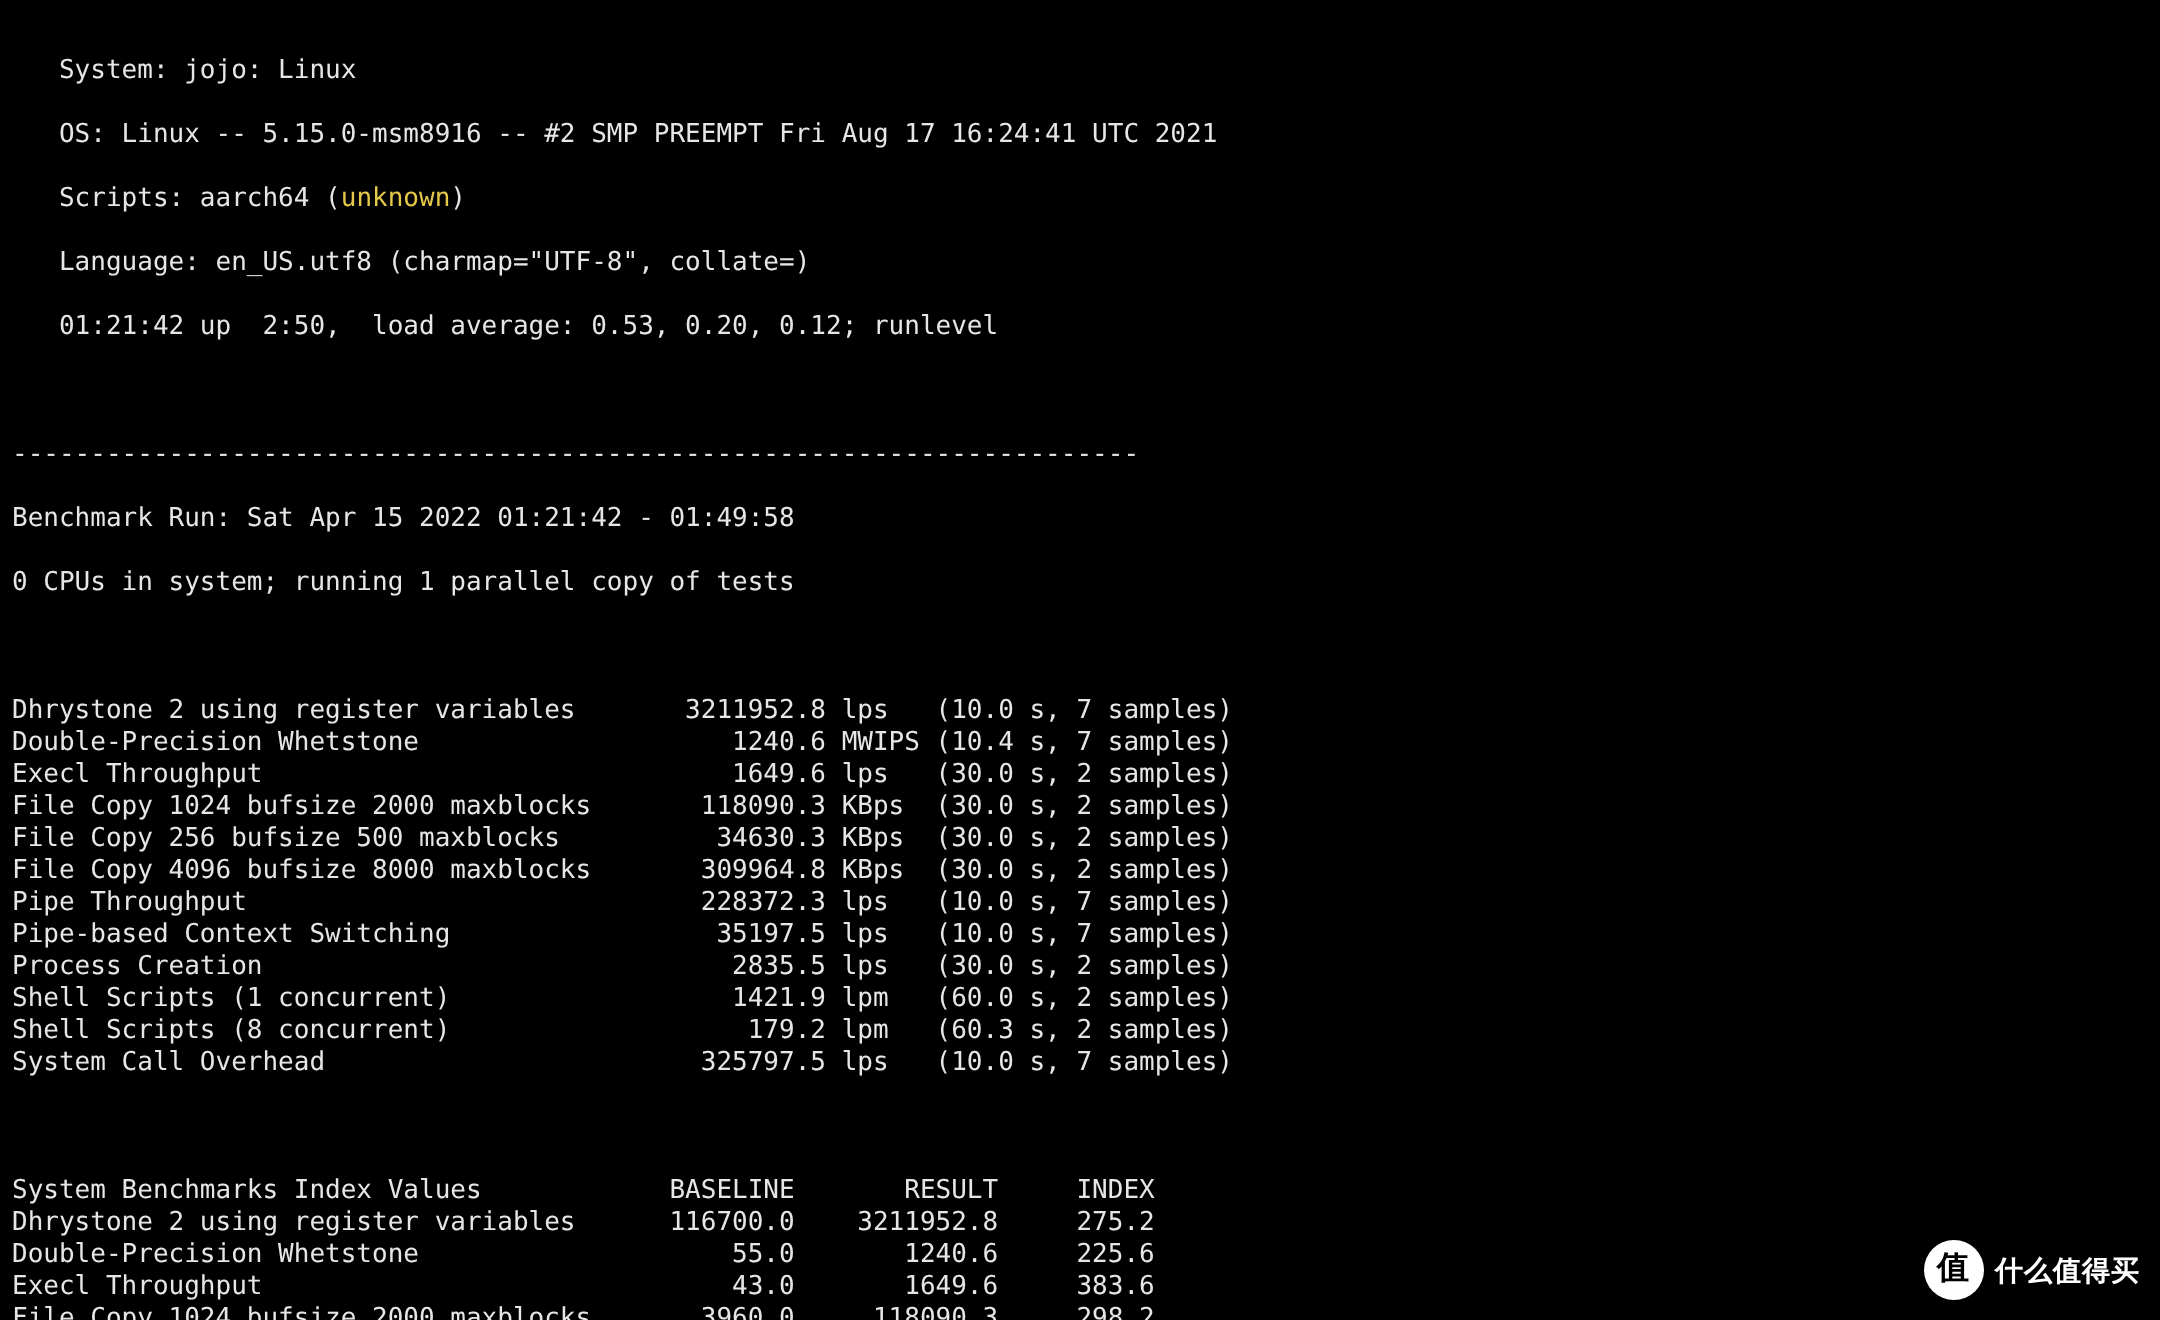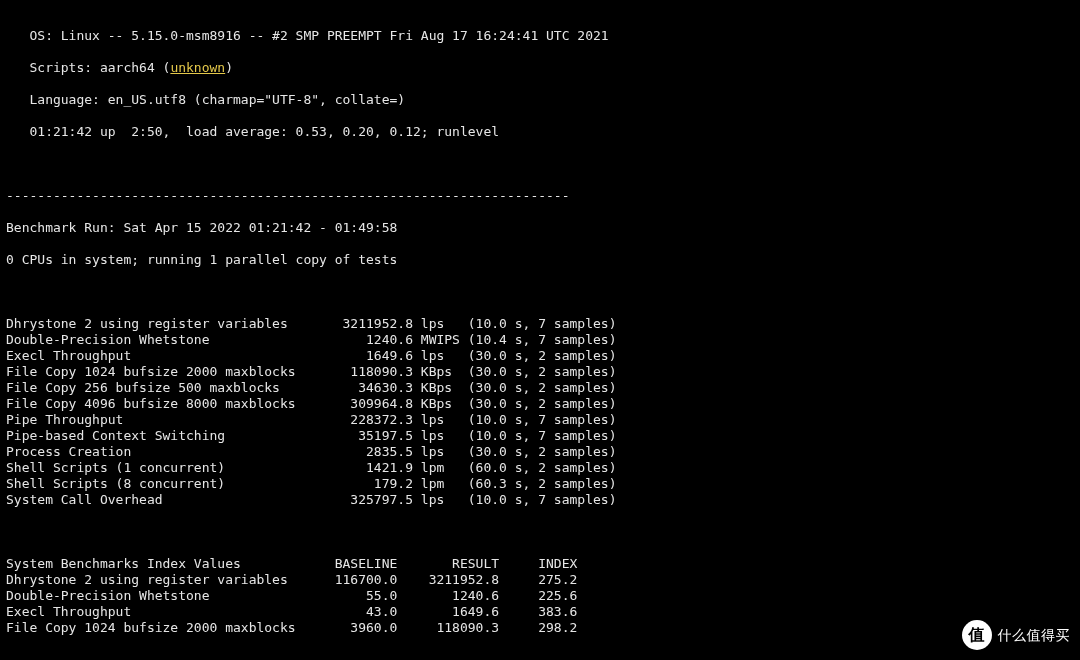--- a/index.html
+++ b/index.html
@@ -13,21 +13,20 @@
     font-size: 13px;
     line-height: 16px;
     color: #e6e6e6;
   }
   .terminal {
     padding: 12px 6px;
     white-space: pre;
   }
   .unknown {
     color: #e4c84a;
-    text-decoration: underline;
   }
   .watermark {
     position: absolute;
     right: 10px;
     bottom: 10px;
     display: flex;
     align-items: center;
     gap: 6px;
     font-family: "Helvetica Neue", Arial, sans-serif;
   }
@@ -38,30 +37,31 @@
     background: #fff;
     color: #000;
     display: flex;
     align-items: center;
     justify-content: center;
     font-weight: 800;
     font-size: 16px;
   }
   .watermark .txt {
     color: #fff;
-    font-weight: 400;
+    font-weight: 700;
     font-size: 14px;
     letter-spacing: 0.5px;
   }
   .line { display: block; }
 </style>
 </head>
 <body>
 
 <div class="terminal">
+<span class="line">   System: jojo: Linux</span>
 <span class="line">   OS: Linux -- 5.15.0-msm8916 -- #2 SMP PREEMPT Fri Aug 17 16:24:41 UTC 2021</span>
 <span class="line"><span>   Scripts: aarch64 (</span><span class="unknown">unknown</span><span>)</span></span>
 <span class="line">   Language: en_US.utf8 (charmap="UTF-8", collate=)</span>
 <span class="line">   01:21:42 up  2:50,  load average: 0.53, 0.20, 0.12; runlevel</span>
 <span class="line"> </span>
 <span class="line">------------------------------------------------------------------------</span>
 <span class="line">Benchmark Run: Sat Apr 15 2022 01:21:42 - 01:49:58</span>
 <span class="line">0 CPUs in system; running 1 parallel copy of tests</span>
 <span class="line"> </span>
 <div id="results-block"><span class="line">Dhrystone 2 using register variables       3211952.8 lps   (10.0 s, 7 samples)</span><span class="line">Double-Precision Whetstone                    1240.6 MWIPS (10.4 s, 7 samples)</span><span class="line">Execl Throughput                              1649.6 lps   (30.0 s, 2 samples)</span><span class="line">File Copy 1024 bufsize 2000 maxblocks       118090.3 KBps  (30.0 s, 2 samples)</span><span class="line">File Copy 256 bufsize 500 maxblocks          34630.3 KBps  (30.0 s, 2 samples)</span><span class="line">File Copy 4096 bufsize 8000 maxblocks       309964.8 KBps  (30.0 s, 2 samples)</span><span class="line">Pipe Throughput                             228372.3 lps   (10.0 s, 7 samples)</span><span class="line">Pipe-based Context Switching                 35197.5 lps   (10.0 s, 7 samples)</span><span class="line">Process Creation                              2835.5 lps   (30.0 s, 2 samples)</span><span class="line">Shell Scripts (1 concurrent)                  1421.9 lpm   (60.0 s, 2 samples)</span><span class="line">Shell Scripts (8 concurrent)                   179.2 lpm   (60.3 s, 2 samples)</span><span class="line">System Call Overhead                        325797.5 lps   (10.0 s, 7 samples)</span></div>

